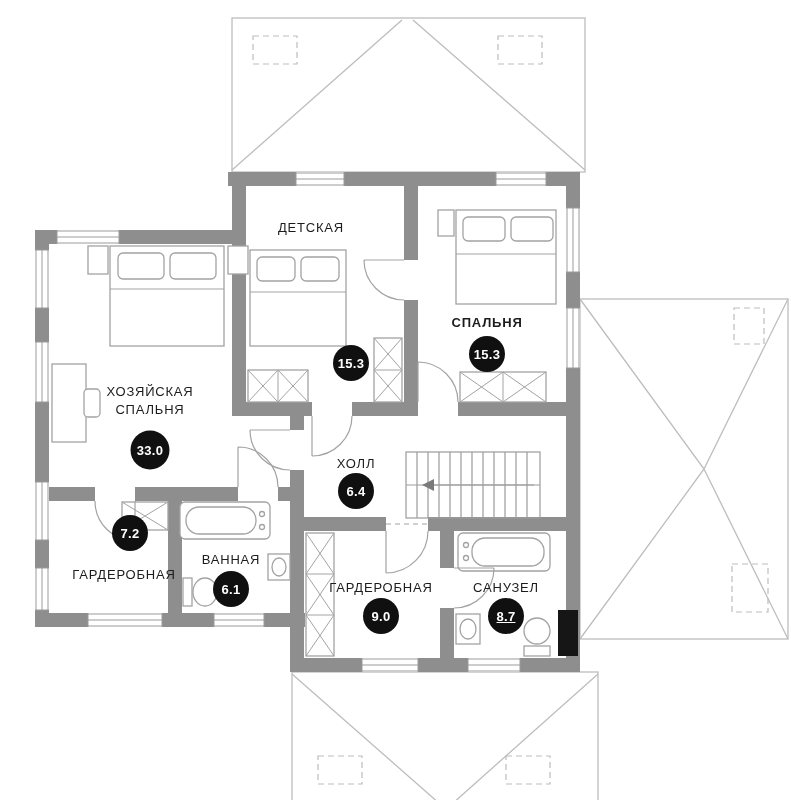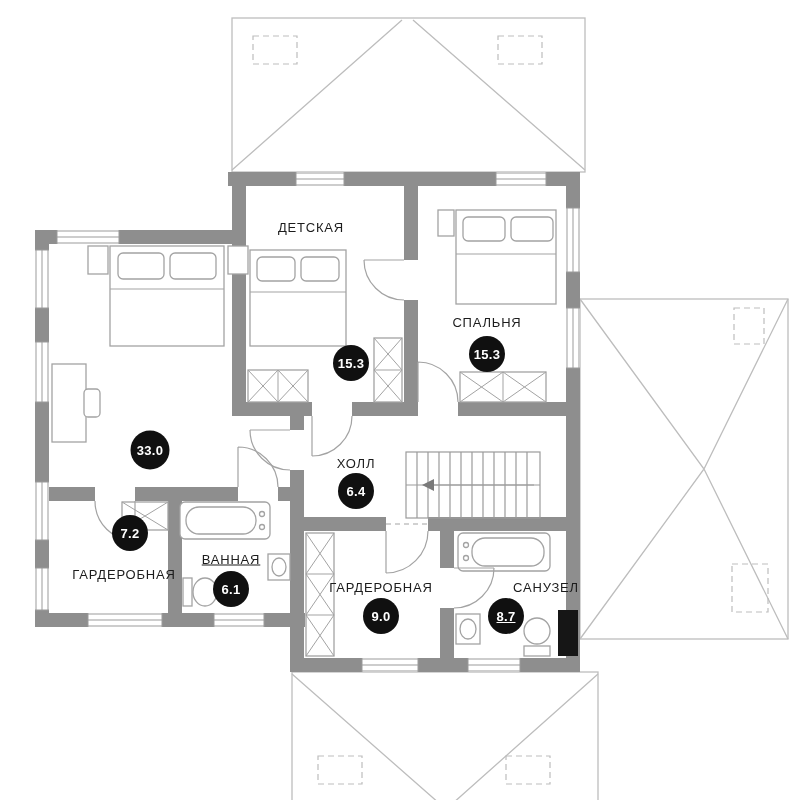--- a/index.html
+++ b/index.html
@@ -28,33 +28,33 @@
   .fxline   { stroke:#a3a3a3; stroke-width:1; fill:none; }
   .door     { stroke:#a3a3a3; stroke-width:1.2; fill:none; }
   .dashopen { stroke:#a3a3a3; stroke-width:1; stroke-dasharray:5 4; fill:none; }
   .stair    { fill:none; stroke:#9b9b9b; stroke-width:1.2; }
   .shaft    { fill:#161616; }
   .arrowhead{ fill:#7a7a7a; }
 
   
   #lbl-detskaya { left:311px; top:215px; }
   #bdg-detskaya { left:351px; top:351px; }
-  #lbl-spalnya  { left:487px; top:310px; }
+  #lbl-spalnya  { left:487px; top:310px;font-weight:bold; }
   #bdg-spalnya  { left:487px; top:342px; }
   #lbl-master   { left:150px; top:389px; }
   #bdg-master   { left:150px; top:438px; }
   #lbl-holl     { left:356px; top:451px; }
   #bdg-holl     { left:356px; top:479px; }
   #bdg-gard7    { left:130px; top:521px;text-align:right; }
   #lbl-gard7    { left:124px; top:562px; }
-  #lbl-vannaya  { left:231px; top:547px;text-decoration:underline; }
+  #lbl-vannaya  { left:231px; top:547px; }
   #bdg-vannaya  { left:231px; top:577px; }
   #lbl-gard9    { left:381px; top:575px; }
   #bdg-gard9    { left:381px; top:604px;text-align:right; }
-  #lbl-sanuzel  { left:506px; top:575px;margin-left:40px; }
+  #lbl-sanuzel  { left:506px; top:575px; }
   #bdg-sanuzel  { left:506px; top:604px;text-decoration:underline; }
 </style>
 </head>
 <body>
 
 <div class="plan">
 
   <svg class="drawing" width="791" height="800" viewBox="0 0 791 800">
 
     <g>
@@ -271,20 +271,21 @@
       <path class="dashopen" d="M386,512 H428"></path>
     </g>
   </svg>
 
   <div id="lbl-detskaya" class="rlabel">ДЕТСКАЯ</div>
   <div id="bdg-detskaya" class="rbadge">15.3</div>
 
   <div id="lbl-spalnya" class="rlabel">СПАЛЬНЯ</div>
   <div id="bdg-spalnya" class="rbadge">15.3</div>
 
+  <div id="lbl-master" class="rlabel wrap">ХОЗЯЙСКАЯ СПАЛЬНЯ</div>
   <div id="bdg-master" class="rbadge big">33.0</div>
 
   <div id="lbl-holl" class="rlabel">ХОЛЛ</div>
   <div id="bdg-holl" class="rbadge">6.4</div>
 
   <div id="bdg-gard7" class="rbadge">7.2</div>
   <div id="lbl-gard7" class="rlabel">ГАРДЕРОБНАЯ</div>
 
   <div id="lbl-vannaya" class="rlabel">ВАННАЯ</div>
   <div id="bdg-vannaya" class="rbadge">6.1</div>

